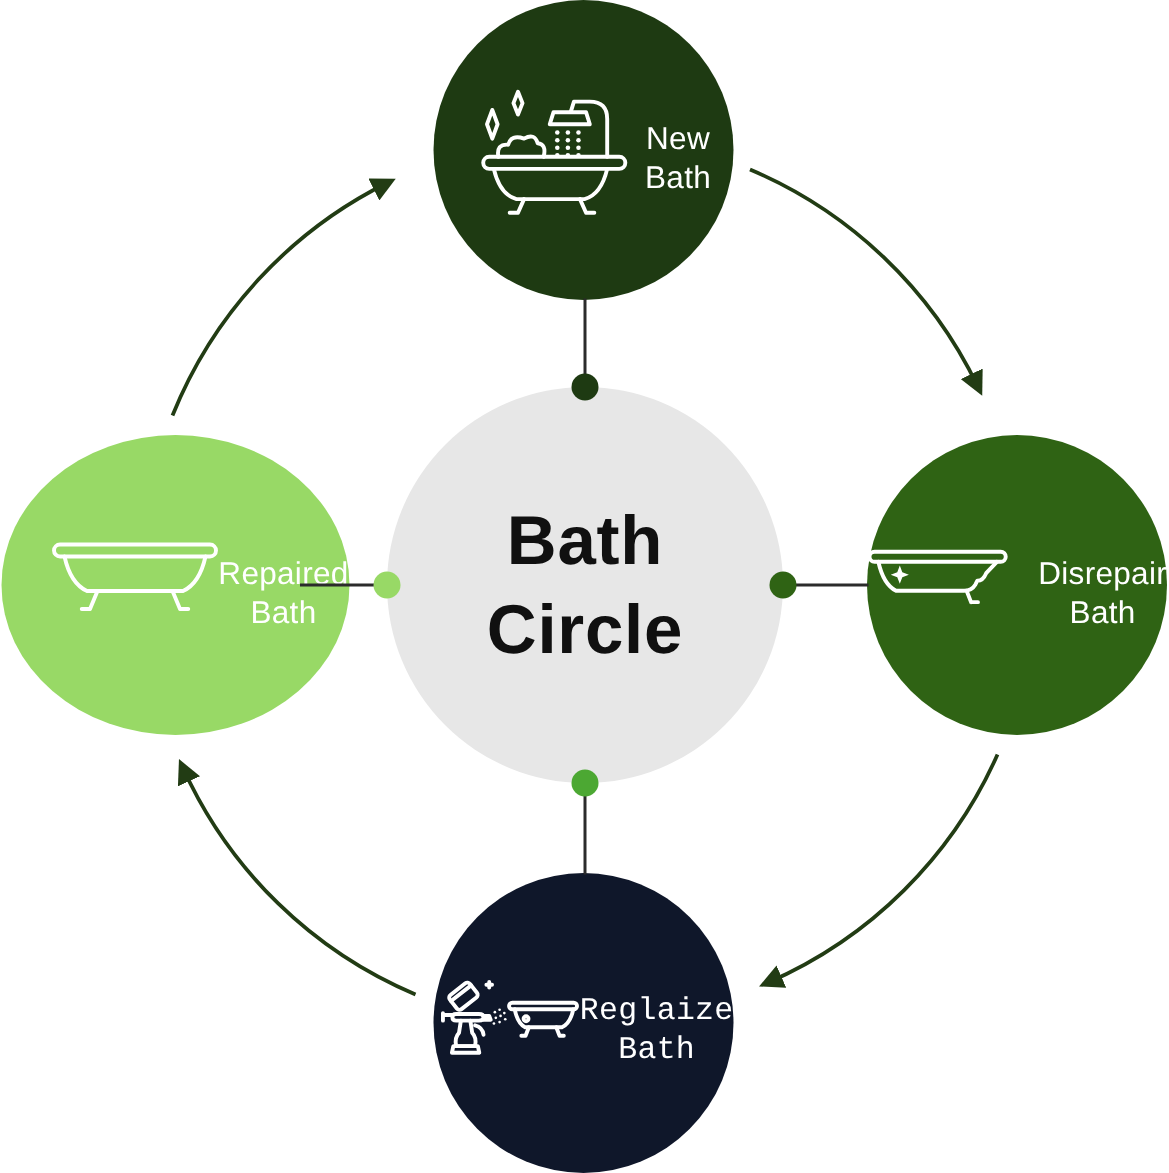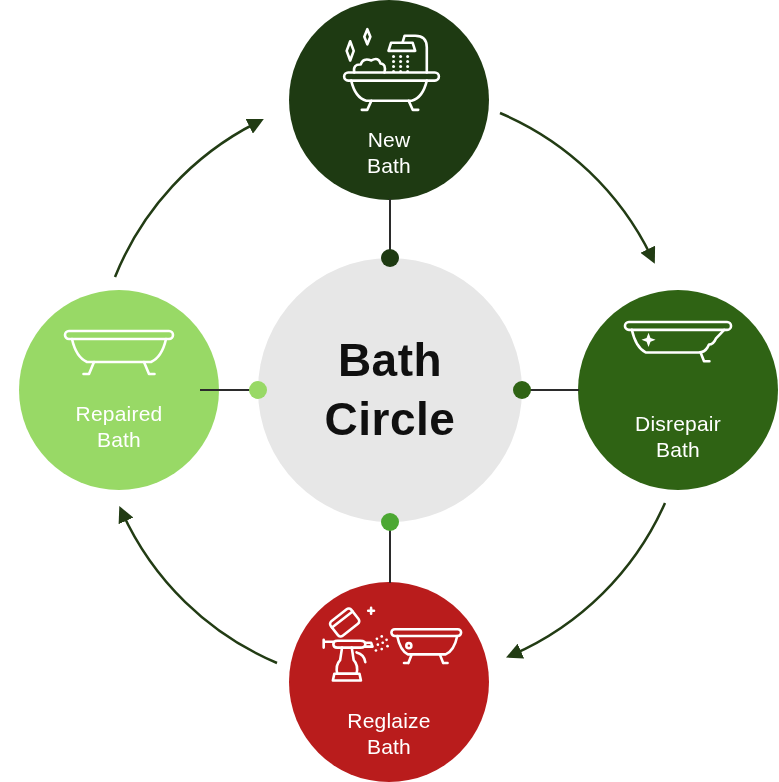--- a/index.html
+++ b/index.html
@@ -2,27 +2,27 @@
 <html><head>
 <meta charset="utf-8">
 <style>
   html,body{margin:0;padding:0;background:#ffffff;}
   .stage{
     position:relative;width:779px;height:782px;background:#ffffff;
     font-family:"Liberation Sans",sans-serif;overflow:hidden;
   }
   .node{
     position:absolute;width:200px;height:200px;border-radius:50%;
-    display:flex;flex-direction:column;align-items:center;justify-content:center;
+    display:flex;flex-direction:row;align-items:center;justify-content:center;
     z-index:1;
   }
   .node-top{left:289px;top:0;}
   .node-right{left:578px;top:290px;gap:20px;}
   .node-bottom{left:289px;top:582px;}
-  .node-left{left:19px;top:290px;}
+  .node-left{left:1px;top:290px;padding-left:32px;}
   .node-label{
     margin-top:12px;color:#ffffff;font-size:21px;line-height:1.22;
     text-align:center;white-space:pre-line;font-weight:500;letter-spacing:.2px;
   }
   .node-icon{display:block;}
   .node-icon *{vector-effect:non-scaling-stroke;}
   .icon-stroke{fill:none;stroke:#ffffff;stroke-width:2.6;stroke-linecap:round;stroke-linejoin:round;}
   .icon-fill{fill:#ffffff;stroke:none;}
   .hub{
     position:absolute;left:258px;top:258px;width:264px;height:264px;border-radius:50%;
@@ -78,21 +78,21 @@
     <svg class="node-icon" width="110" height="61" viewBox="0 0 112 62">
       <rect class="icon-stroke" x="2" y="4" width="108" height="8" rx="4"></rect>
       <path class="icon-stroke" d="M9 12 Q13 30 23 35 L77 35 Q83 35 86 30 L87.5 27 Q92 27 94.5 21 L103 12"></path>
       <path class="icon-stroke" d="M79 35 L82.5 44 M82.5 44 L88 44"></path>
       <path class="icon-fill" d="M26 15 L28 20.2 L33.2 22.2 L28 24.2 L26 29.4 L24 24.2 L18.8 22.2 L24 20.2 Z"></path>
     </svg>
     <div class="node-label">Disrepair
 Bath</div>
   </div>
 
-  <div class="node node-bottom" style="background-color: #b91c1c;">
+  <div class="node node-bottom" style="background-color: #0f172a; font-family: Liberation Mono, monospace;">
     <svg class="node-icon" width="150" height="92" viewBox="0 0 155 95">
       <path class="icon-stroke" d="M59 4 V10 M56 7 H62"></path>
       <g transform="rotate(-38 33 20)">
         <rect class="icon-stroke" x="19" y="9" width="27" height="19" rx="3.5"></rect>
         <line class="icon-stroke" x1="19" y1="14.5" x2="46" y2="14.5"></line>
       </g>
       <path class="icon-stroke" d="M24 38 H48 Q53 38 53 41.5 Q53 45 48 45 H24 Q20 45 20 41.5 Q20 38 24 38 Z"></path>
       <path class="icon-stroke" d="M10 39 H20 M10 37 V45 M53 40 H59 L60.5 44 H53"></path>
       <path class="icon-stroke" d="M29 45 L27 58 Q22 63 24 72 H44 Q46 63 41 58 L39 45"></path>
       <path class="icon-stroke" d="M21 72 H47 L48.5 79 H19.5 Z"></path>

